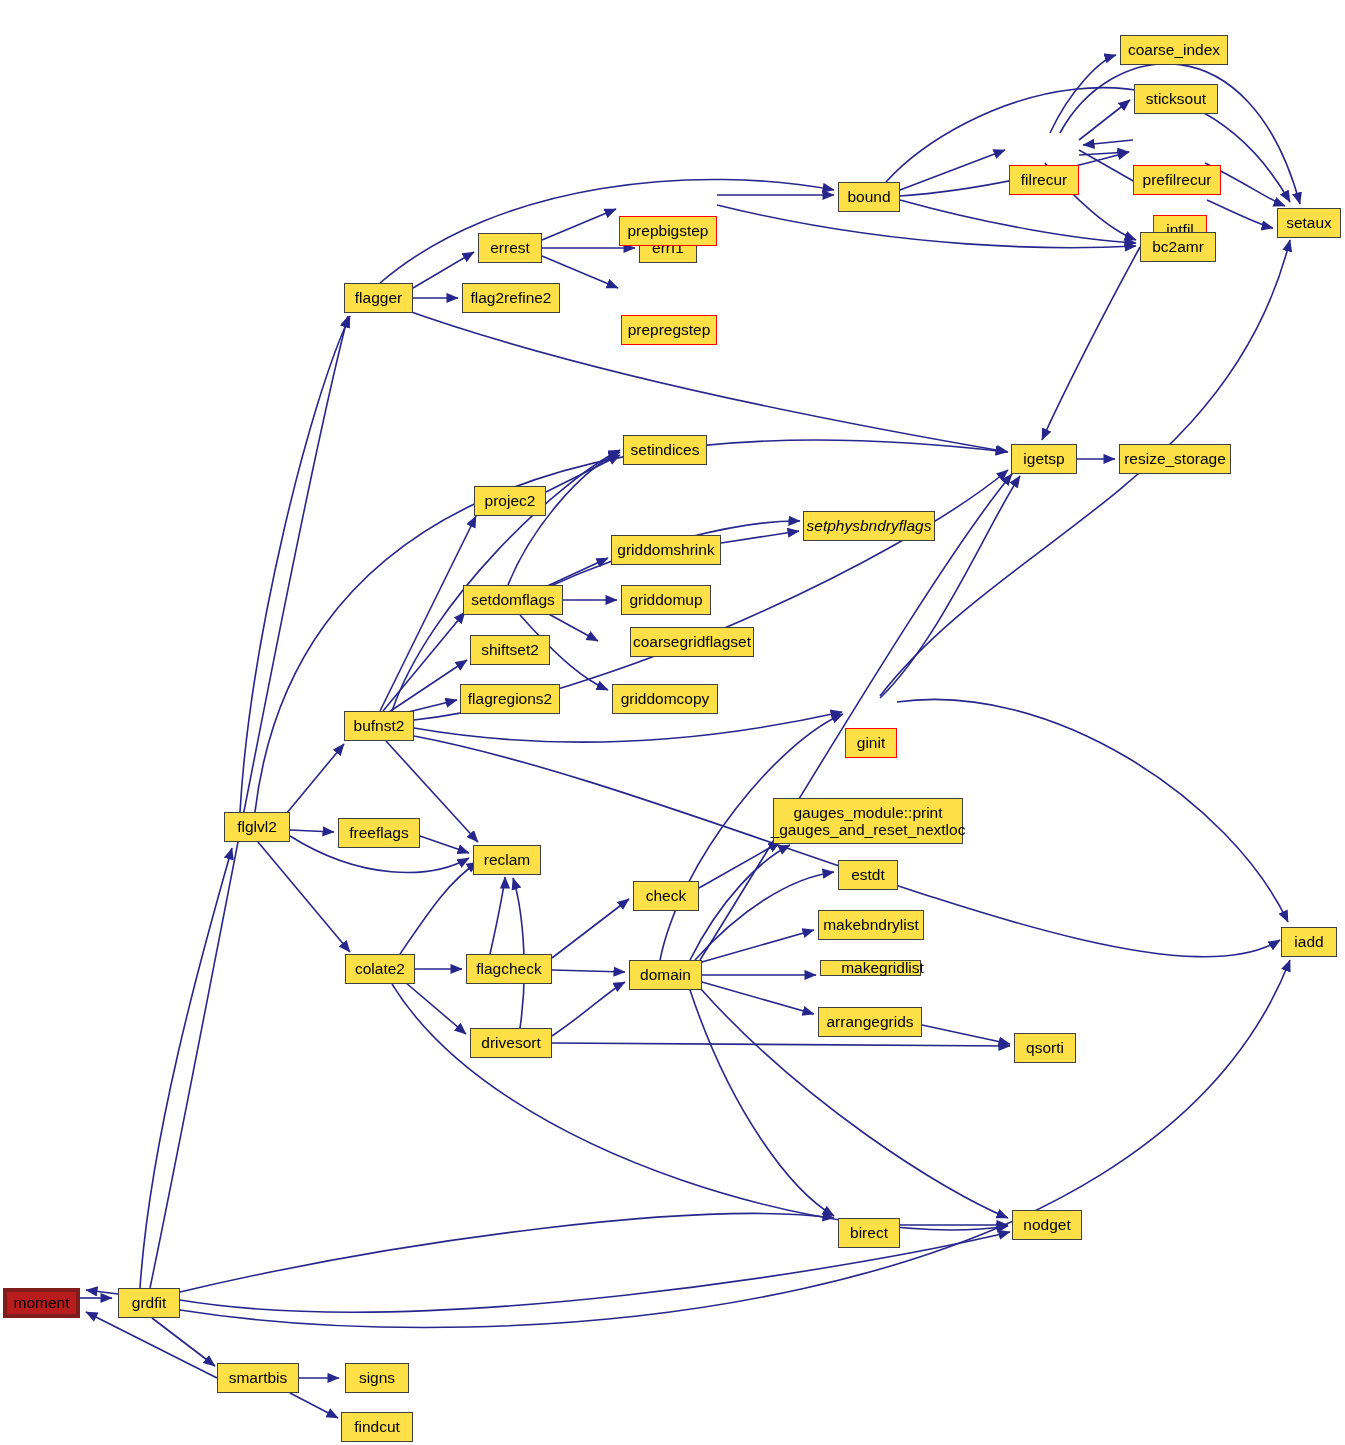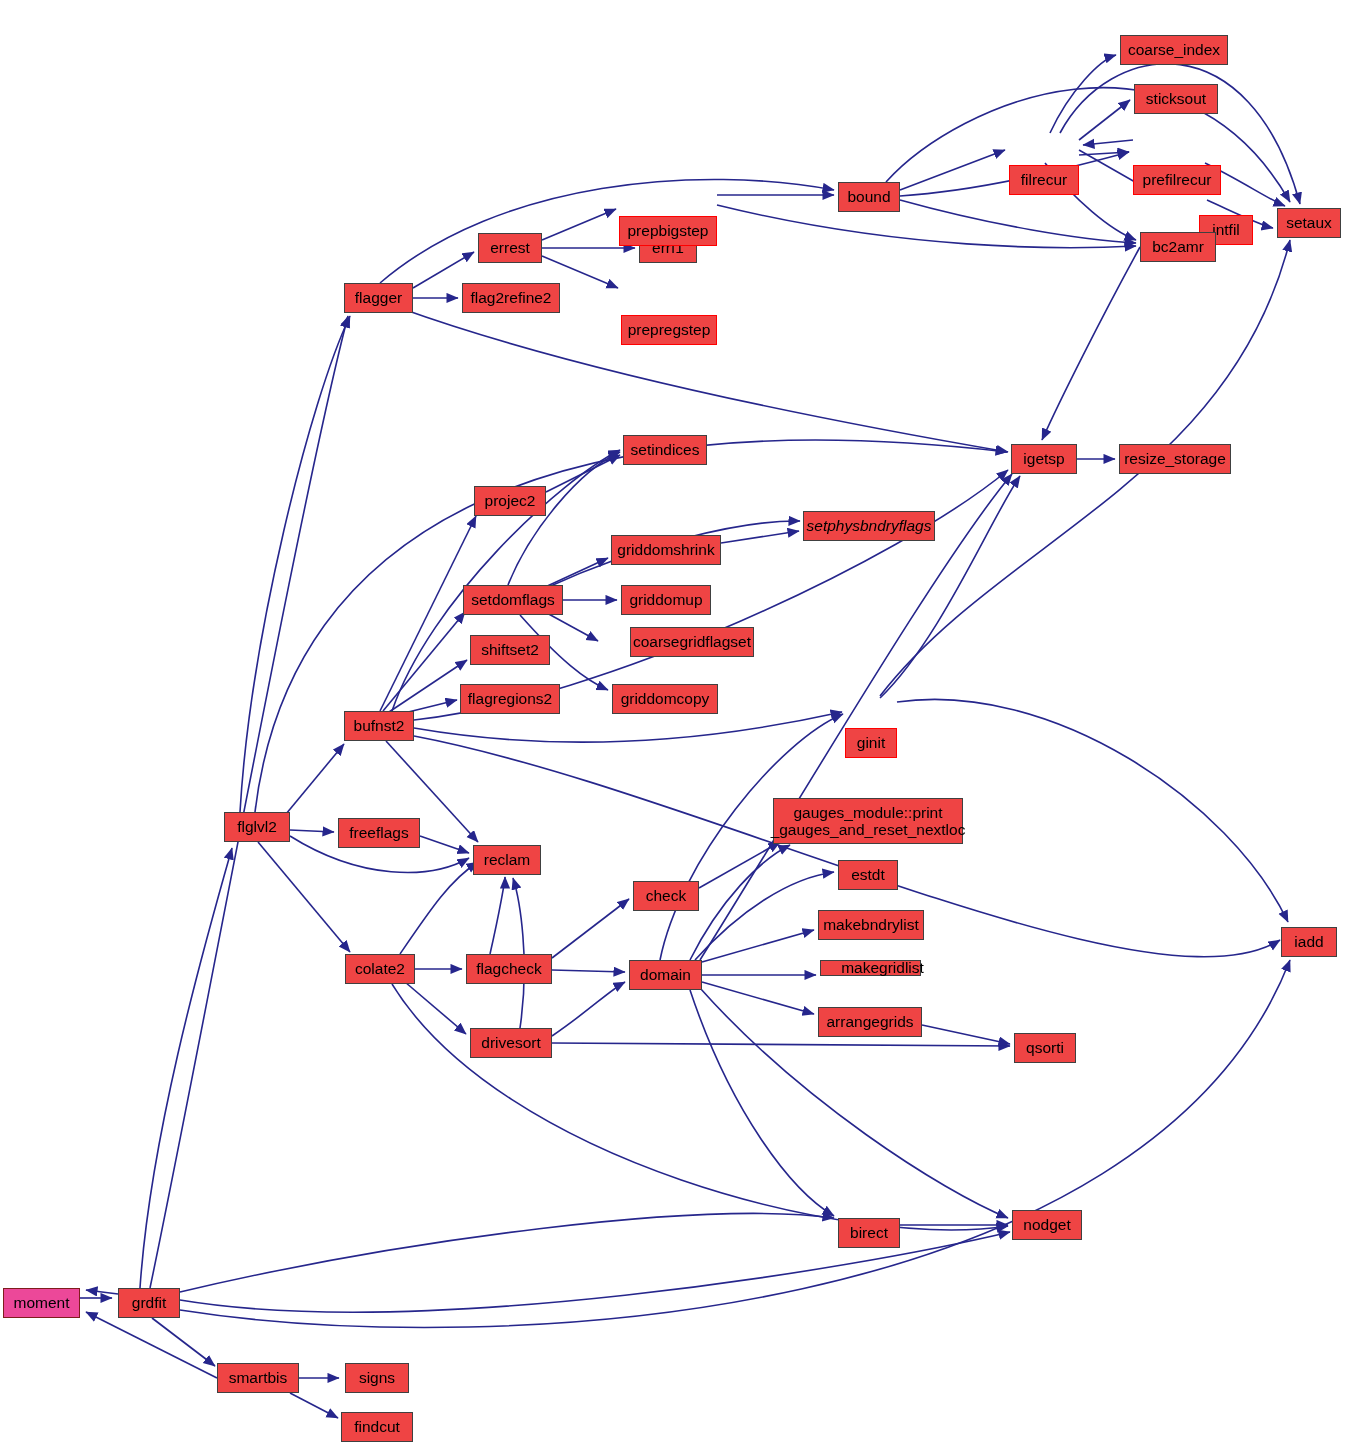--- a/index.html
+++ b/index.html
@@ -1,24 +1,24 @@
 <!DOCTYPE html>
 <html><head>
 <meta charset="utf-8">
 <style>
   html,body{margin:0;padding:0;background:#ffffff;}
   #canvas{position:relative;width:1345px;height:1445px;background:#ffffff;
           font-family:"Liberation Sans", sans-serif;overflow:hidden;}
   svg.edges{position:absolute;left:0;top:0;width:1345px;height:1445px;}
   .node{position:absolute;box-sizing:border-box;display:flex;align-items:center;
-        justify-content:center;background:#ef4444;border:1px solid #404040;
+        justify-content:center;background:#fde047;border:1px solid #404040;
         font-size:15.5px;color:#000000;line-height:1.12;text-align:center;
         white-space:pre-line;}
   .node.red{border:1px solid #ff0000;margin-top:32px;}
-  .node.root{background:#ec4899;border:1px solid #7f1d1d;}
+  .node.root{background:#b91c1c;border:4px solid #7f1d1d;}
 </style>
 </head>
 <body>
 
 <div id="canvas">
   <svg class="edges" xmlns="http://www.w3.org/2000/svg">
     <defs>
       <marker id="arrow" markerWidth="9" markerHeight="9" refX="7.2" refY="3.2" orient="auto" markerUnits="strokeWidth">
         <path d="M0,0 L0,6.4 L7.6,3.2 z" fill="#26268c"></path>
       </marker>
@@ -152,17 +152,17 @@
       <div class="node" style="left: 478px; top: 233px; width: 64px; height: 30px;">errest</div>
       <div class="node" style="left: 639px; top: 233px; width: 58px; height: 30px;">errf1</div>
       <div class="node" style="left: 462px; top: 283px; width: 98px; height: 30px;">flag2refine2</div>
       <div class="node red" style="left: 621px; top: 283px; width: 96px; height: 30px;">prepregstep</div>
       <div class="node red" style="left: 619px; top: 184px; width: 98px; height: 30px;">prepbigstep</div>
       <div class="node" style="left: 838px; top: 182px; width: 62px; height: 30px;">bound</div>
       <div class="node red" style="left: 1009px; top: 133px; width: 70px; height: 30px;">filrecur</div>
       <div class="node red" style="left: 1133px; top: 133px; width: 88px; height: 30px;">prefilrecur</div>
       <div class="node" style="left: 1120px; top: 35px; width: 108px; height: 30px;">coarse_index</div>
       <div class="node" style="left: 1134px; top: 84px; width: 84px; height: 30px;">sticksout</div>
-      <div class="node red" style="left: 1199px; top: 183px; width: 54px; height: 30px;">intfil</div>
+      <div class="node red" style="left: 1153px; top: 183px; width: 54px; height: 30px;">intfil</div>
       <div class="node" style="left: 1140px; top: 232px; width: 76px; height: 30px;">bc2amr</div>
       <div class="node" style="left: 1277px; top: 208px; width: 64px; height: 30px;">setaux</div>
     </div>
 </div>
 
 </body></html>

